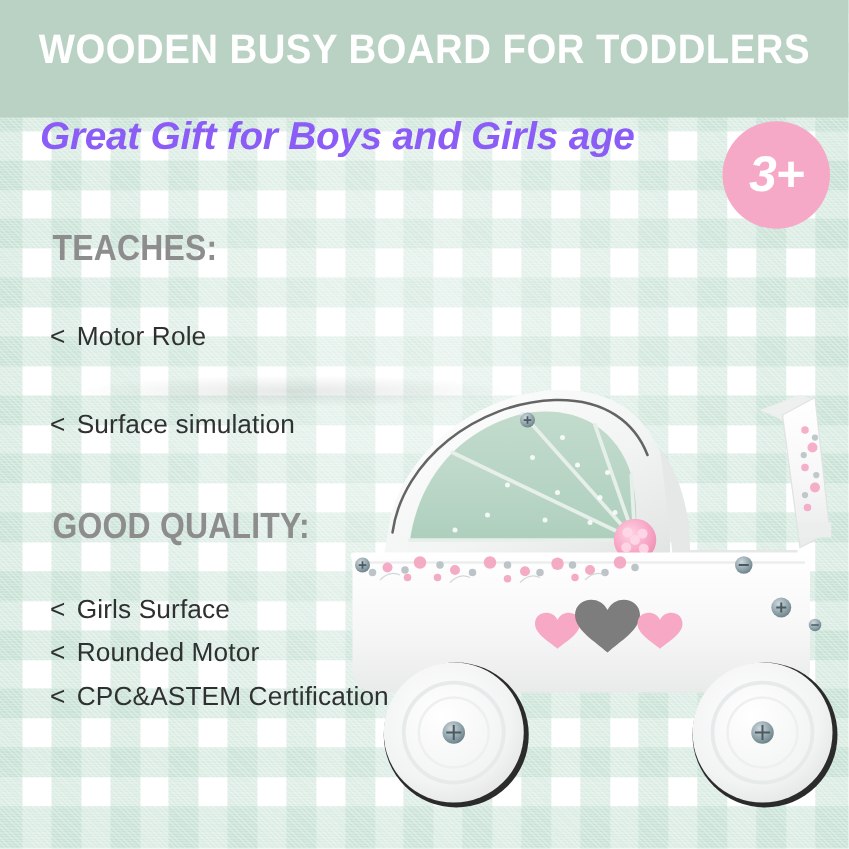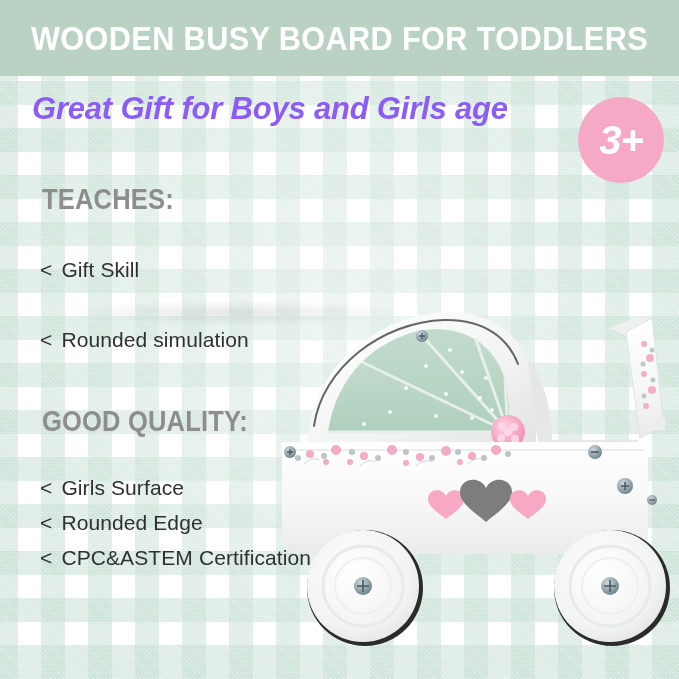--- a/index.html
+++ b/index.html
@@ -41,21 +41,21 @@
     opacity:.9;
   }
   .vignette{
     position:absolute;left:0;top:0;width:679px;height:679px;
     background:radial-gradient(ellipse at 50% 45%,
       rgba(255,255,255,0.42) 0%, rgba(255,255,255,0.10) 55%, rgba(255,255,255,0) 78%);
   }
 
   
   .header-band{
-    position:absolute;left:0;top:0;width:679px;height:76px;
+    position:absolute;left:0;top:0;width:679px;height:94px;
     background:#b9d2c4;
     overflow:hidden;
   }
   .header-title{
     position:absolute;left:0;top:0;width:679px;height:78px;
     display:flex;align-items:center;justify-content:center;
     color:#ffffff;
     font-family:"Liberation Sans",sans-serif;
     font-weight:700;
     font-size:33px;
@@ -338,31 +338,31 @@
 
   <div class="subtitle nosel">Great Gift for Boys and Girls age</div>
 
   <div class="age-badge">
     <span class="nosel">3+</span>
   </div>
 
   <div class="sec-heading nosel" id="teaches-heading">TEACHES:</div>
 
   <div class="bullet nosel" style="top:258px;">
-    <span class="mark">&lt;</span><span>Gift Skill</span>
+    <span class="mark">&lt;</span><span>Motor Role</span>
   </div>
   <div class="bullet nosel" style="top:328px;">
-    <span class="mark">&lt;</span><span>Rounded simulation</span>
+    <span class="mark">&lt;</span><span>Surface simulation</span>
   </div>
 
   <div class="sec-heading nosel" id="quality-heading">GOOD QUALITY:</div>
 
   <div class="bullet nosel" style="top:476px;">
     <span class="mark">&lt;</span><span>Girls Surface</span>
   </div>
   <div class="bullet nosel" style="top:511px;">
-    <span class="mark">&lt;</span><span>Rounded Edge</span>
+    <span class="mark">&lt;</span><span>Rounded Motor</span>
   </div>
   <div class="bullet nosel" style="top:546px;">
     <span class="mark">&lt;</span><span>CPC&amp;ASTEM Certification</span>
   </div>
 
 </div>
 
 </body></html>

